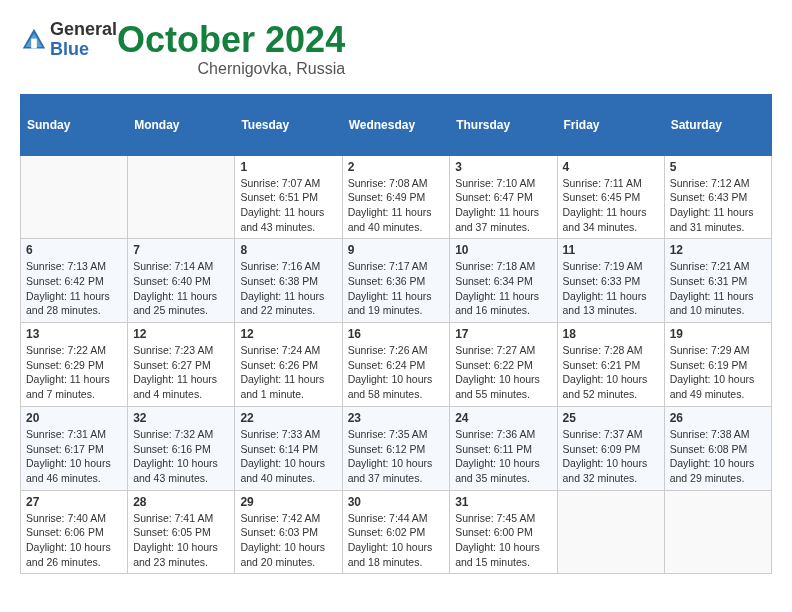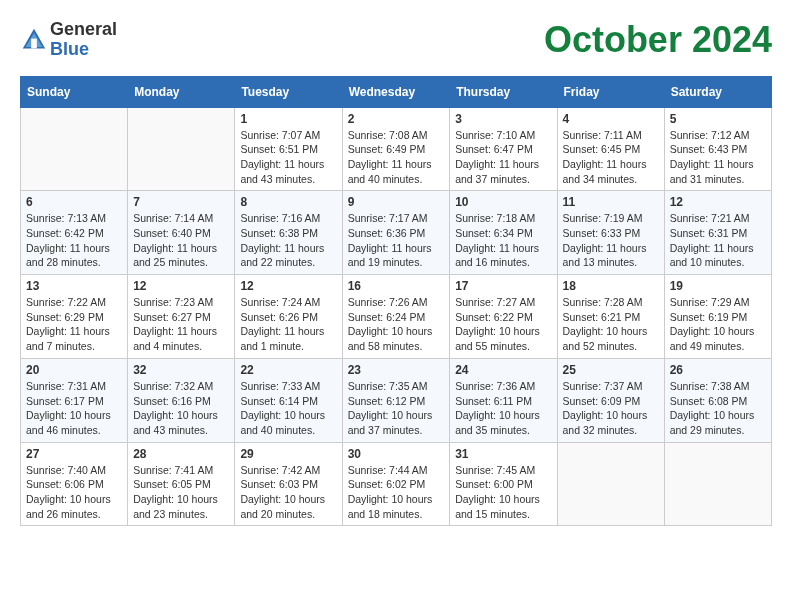--- a/index.html
+++ b/index.html
@@ -5,21 +5,20 @@
     * { box-sizing: border-box; margin: 0; padding: 0; }
     body {
       font-family: Arial, sans-serif;
       background: #fff;
       width: 792px;
       min-height: 612px;
       padding: 20px;
     }
     .header {
       display: flex;
-      justify-content: space-between;
       align-items: flex-start;
       margin-bottom: 16px;
     }
     .logo {
       display: flex;
       align-items: center;
     }
     .logo-text {
       display: flex;
       flex-direction: column;
@@ -55,21 +54,21 @@
     }
     .calendar {
       width: 100%;
       border-collapse: collapse;
       font-size: 11px;
     }
     .calendar th {
       background: #2e6db4;
       color: #fff;
       text-align: left;
-      padding: 8px 6px;
+      padding: 23px 6px;
       font-size: 12px;
       border: 1px solid #2e6db4;
     }
     .calendar td {
       border: 1px solid #ccc;
       vertical-align: top;
       padding: 4px 5px;
       width: 108px;
       min-height: 70px;
       background: #fff;
@@ -103,20 +102,21 @@
       <polygon points="20,10 32,30 8,30" fill="#5a9fd4"></polygon>
       <rect x="16" y="18" width="8" height="14" fill="#fff"></rect>
     </svg>
     <div class="logo-text">
       <span class="logo-general">General</span>
       <span class="logo-blue">Blue</span>
     </div>
   </div>
   <div class="title-block">
     <div class="month-title">October 2024</div>
+    <div class="location">Chernigovka, Russia</div>
   </div>
 </div>
 
 <table class="calendar">
   <thead>
     <tr>
     <th>Sunday</th>
         <th>Monday</th>
         <th>Tuesday</th>
         <th>Wednesday</th>

